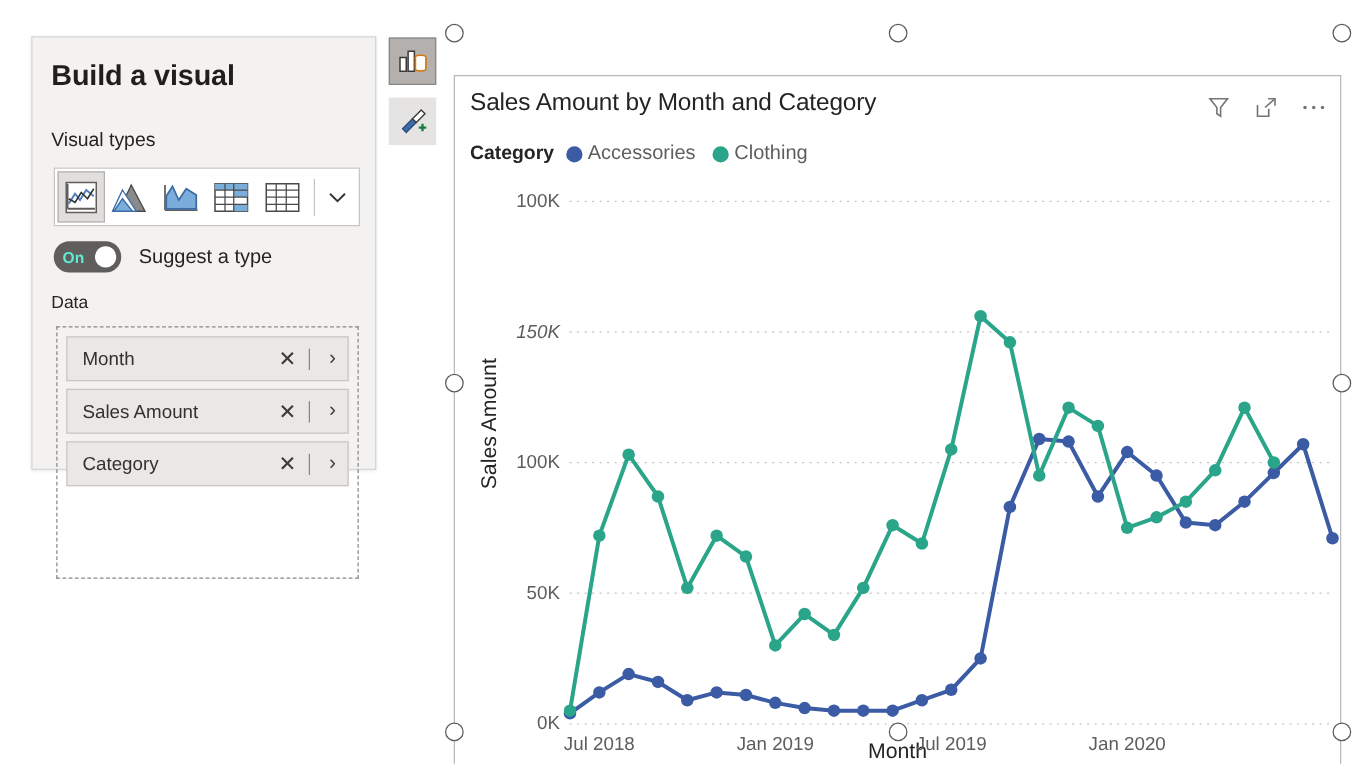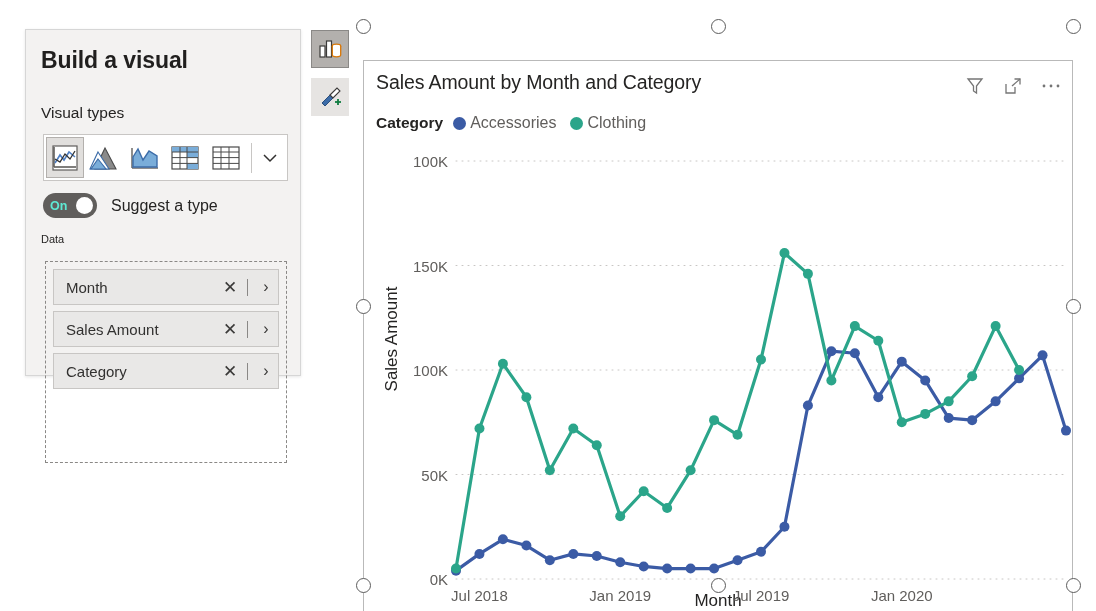--- a/index.html
+++ b/index.html
@@ -120,21 +120,21 @@
   #suggest-label {
     margin-left: 14px;
     font-size: 16px;
     color: #252423;
   }
 
   #data-label {
     position: absolute;
     left: 15px;
     top: 203px;
-    font-size: 11px;
+    font-size: 14px;
     color: #252423;
   }
 
   
   #data-well {
     position: absolute;
     left: 19px;
     top: 231px;
     width: 242px;
     height: 202px;
@@ -501,21 +501,21 @@
     </span>
   </div>
 
   <div id="plot-wrap">
     <div id="y-axis-title">Sales Amount</div>
     <div id="x-axis-title">Month</div>
     <div id="ytick-layer">
         <div class="ytick" style="top: 518px; left: 24px;">0K</div>
         <div class="ytick" style="top: 413.5px; left: 24px;">50K</div>
         <div class="ytick" style="top: 309px; left: 24px;">100K</div>
-        <div class="ytick" style="top: 204.5px; left: 24px;">150K</div>
+        <div class="ytick" style="top: 204.5px; left: 24px; font-style: italic;">150K</div>
         <div class="ytick" style="top: 100px; left: 24px;">100K</div>
       </div>
     <div id="xtick-layer">
         <div class="xtick" style="left: 115.462px; top: 526px;">Jul 2018</div>
         <div class="xtick" style="left: 256.231px; top: 526px;">Jan 2019</div>
         <div class="xtick" style="left: 397px; top: 526px;">Jul 2019</div>
         <div class="xtick" style="left: 537.769px; top: 526px;">Jan 2020</div>
       </div>
     <svg id="chart-svg" width="708" height="558">
         <line x1="92" y1="518" x2="702" y2="518" stroke="#c8c6c4" stroke-width="1" stroke-dasharray="1 5" stroke-linecap="round"></line>

